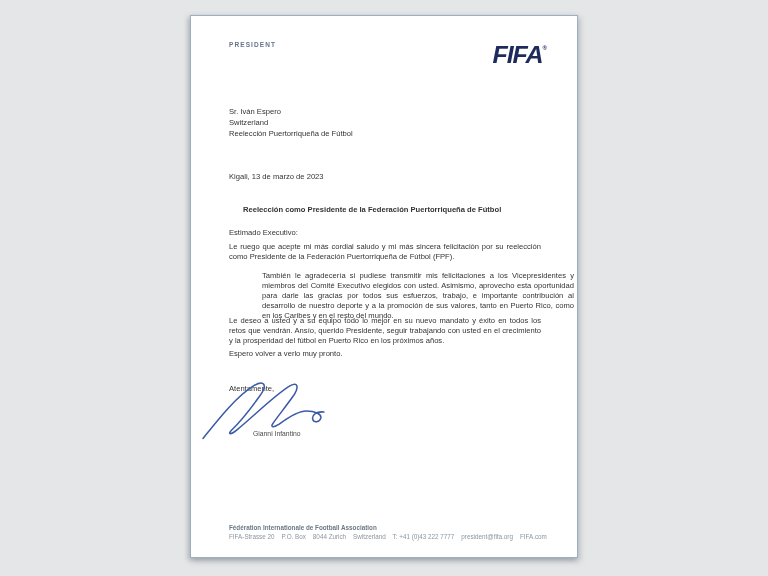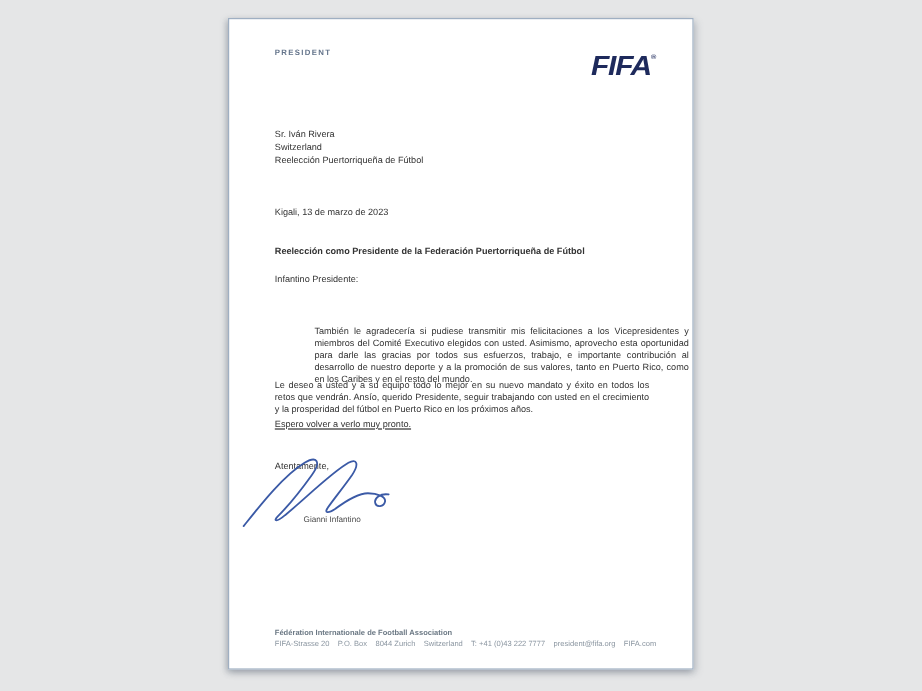--- a/index.html
+++ b/index.html
@@ -40,32 +40,32 @@
     transform: scaleY(0.92);
   }
   .fifa-logo .tm {
     font-size: 6px; font-style: normal; font-weight: 700;
     vertical-align: 14px; letter-spacing: 0;
   }
 
   .textline { font-size: 7.6px; color: #333; line-height: 11px; }
   .recipient { left: 38px; top: 90px; }
   .dateline  { left: 38px; top: 155px; text-align: center; }
-  .subject   { left: 38px; top: 188px; font-weight: 700; }
+  .subject   { left: 52px; top: 188px; font-weight: 700; }
   .salutation{ left: 38px; top: 211px; }
 
   .para {
     left: 38px; width: 312px;
     font-size: 7.6px; line-height: 10px; color: #333;
     text-align: justify;
   }
   .p1 { top: 226px; }
   .p2 { top: 255px; margin-left: 33px; }
   .p3 { top: 300px; }
-  .p4 { top: 333px; text-align: left; text-decoration: underline; }
+  .p4 { top: 333px; text-align: left; }
   .closing { left: 38px; top: 341px; margin-top: 26px; }
 
   .signature-svg { left: 10px; top: 362px; width: 132px; height: 62px; }
   .signer-name { left: 62px; top: 412px; font-size: 6.8px; color: #4a4a4a; }
 
   .footer { left: 38px; top: 508px; width: 312px; }
   .footer-org {
     font-size: 6.3px; font-weight: 700; color: #6b7884; line-height: 8.5px;
   }
   .footer-contact {
@@ -77,31 +77,32 @@
 <body>
 
 <div class="canvas">
   <div class="sheet">
 
     <div class="abs president-label">PRESIDENT</div>
 
     <div class="abs fifa-logo"><span>FIFA</span><span class="tm">®</span></div>
 
     <div class="abs textline recipient">
-      <div>Sr. Iván Rivera</div>
+      <div>Sr. Iván Espero</div>
       <div>Switzerland</div>
       <div>Reelección Puertorriqueña de Fútbol</div>
     </div>
 
     <div class="abs textline dateline">Kigali, 13 de marzo de 2023</div>
 
     <div class="abs textline subject">Reelección como Presidente de la Federación Puertorriqueña de Fútbol</div>
 
-    <div class="abs textline salutation">Infantino Presidente:</div>
+    <div class="abs textline salutation">Estimado Executivo:</div>
 
+    <div class="abs para p1">Le ruego que acepte mi más cordial saludo y mi más sincera felicitación por su reelección como Presidente de la Federación Puertorriqueña de Fútbol (FPF).</div>
 
     <div class="abs para p2">También le agradecería si pudiese transmitir mis felicitaciones a los Vicepresidentes y miembros del Comité Executivo elegidos con usted. Asimismo, aprovecho esta oportunidad para darle las gracias por todos sus esfuerzos, trabajo, e importante contribución al desarrollo de nuestro deporte y a la promoción de sus valores, tanto en Puerto Rico, como en los Caribes y en el resto del mundo.</div>
 
     <div class="abs para p3">Le deseo a usted y a su equipo todo lo mejor en su nuevo mandato y éxito en todos los retos que vendrán. Ansío, querido Presidente, seguir trabajando con usted en el crecimiento y la prosperidad del fútbol en Puerto Rico en los próximos años.</div>
 
     <div class="abs para p4">Espero volver a verlo muy pronto.</div>
 
     <div class="abs textline closing">Atentamente,</div>
 
     <svg class="abs signature-svg" viewBox="0 0 130 60" xmlns="http://www.w3.org/2000/svg">

